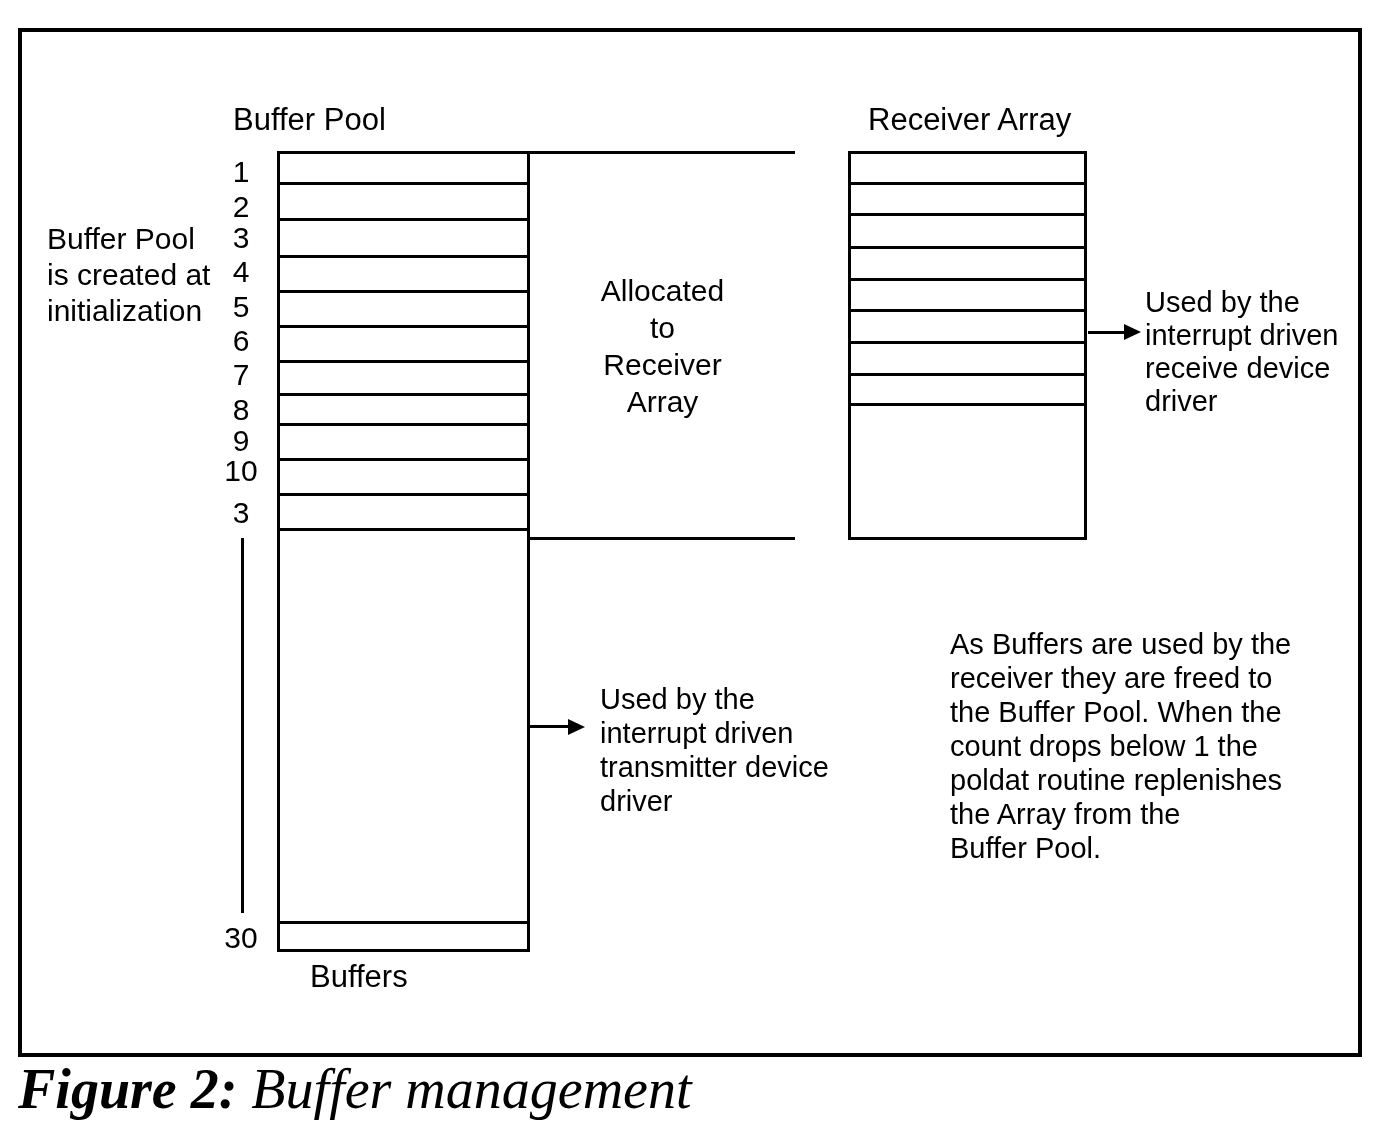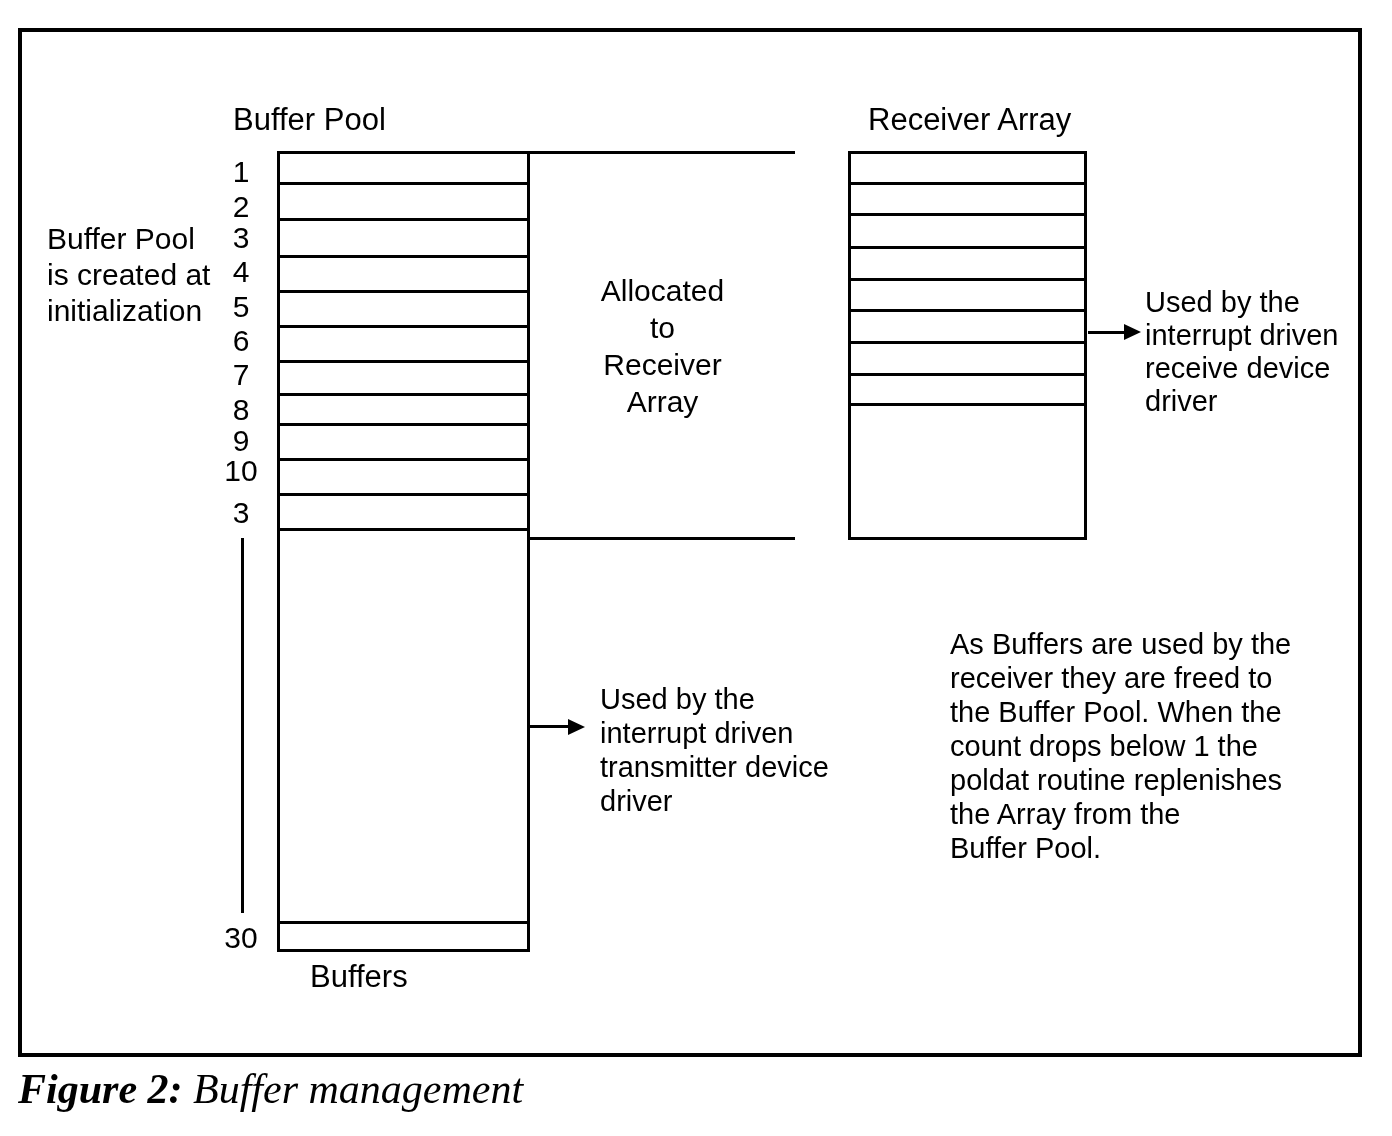--- a/index.html
+++ b/index.html
@@ -58,21 +58,21 @@
   .note { position:absolute; white-space:pre-line; }
   .note-creation  { left:47px;  top:221px; font-size:30px; line-height:36px; }
   .note-receive   { left:1145px; top:286px; font-size:29px; line-height:33px; }
   .note-transmit  { left:600px; top:682px; font-size:29px; line-height:34px; }
   .note-replenish { left:950px; top:627px; font-size:29px; line-height:34px; }
 
   .memory-label { position:absolute; left:310px; top:959px; font-size:31px; }
 
   .caption {
     position:absolute; left:18px; top:1066px;
-    font-family:"Liberation Serif", serif; font-style:italic; font-size:42px;
+    font-family:"Liberation Serif", serif; font-style:italic; font-size:56px;
     line-height:46px; white-space:nowrap;
   }
   .caption .lbl { font-weight:bold; }
 </style>
 </head>
 <body>
 
 <div class="page">
 
   <div class="frame"></div>

